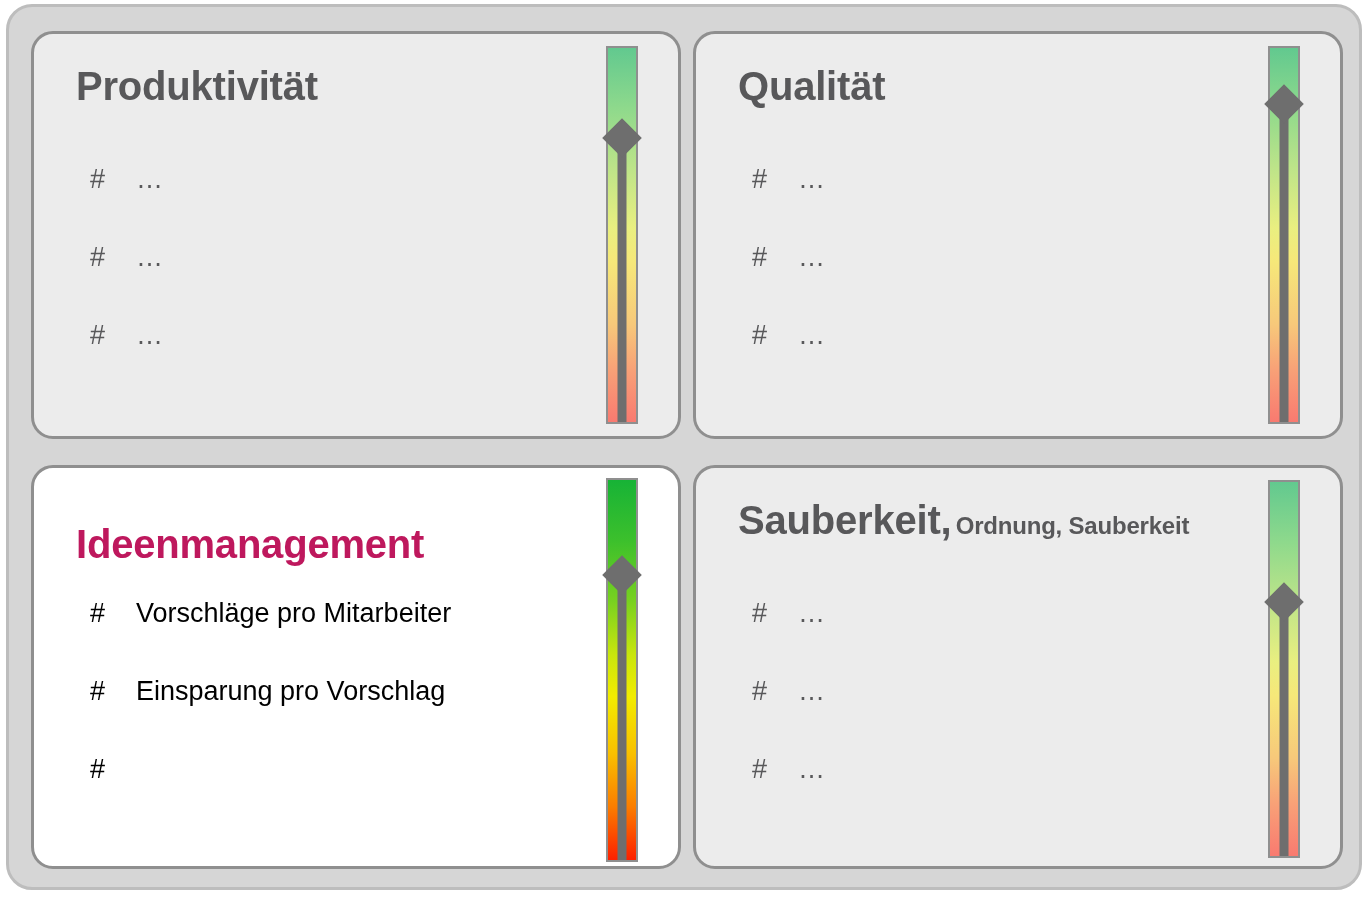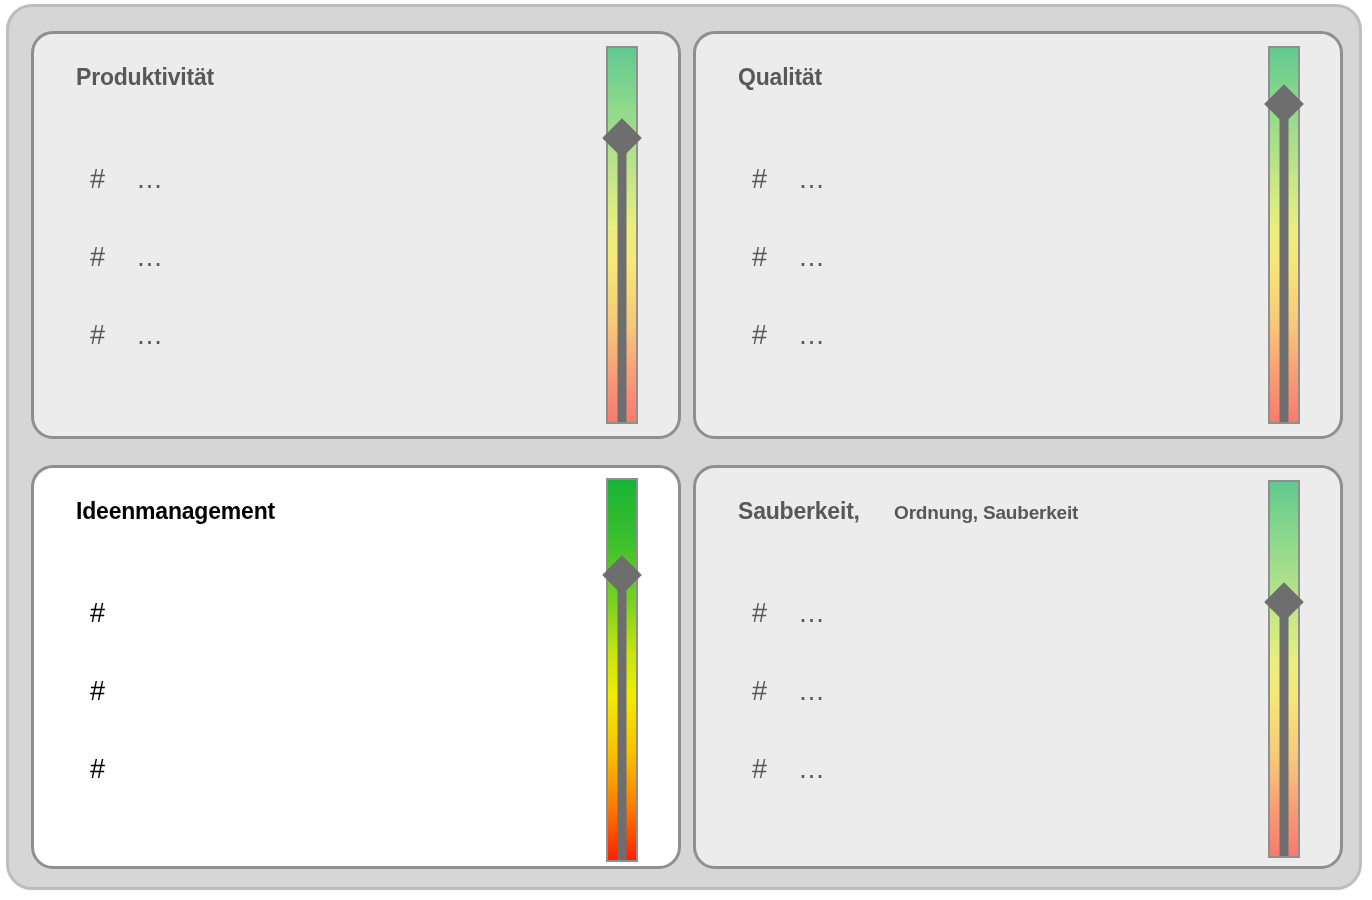--- a/index.html
+++ b/index.html
@@ -54,24 +54,24 @@
   
   .panel-title {
     position: absolute;
     left: 42px;
     top: 30px;
     white-space: nowrap;
     font-weight: bold;
     letter-spacing: -0.2px;
   }
   .muted .panel-title  { color: #58585a; }
-  .accent .panel-title { color: #000000; }
-
-  .title-main { font-size: 23px; }
-  .title-sub  { font-size: 19px; margin-left: 30px; }
+  .accent .panel-title { color: #be185d; margin-top: 24px; }
+
+  .title-main { font-size: 40px; }
+  .title-sub  { font-size: 24px; }
 
   
   .metric-list {
     position: absolute;
     left: 56px;
     top: 130px;
     width: 520px;
   }
   .metric-row {
     display: flex;
@@ -195,23 +195,25 @@
       </div>
     </div>
 
     <div class="panel accent">
       <div class="panel-title">
         <span class="title-main">Ideenmanagement</span><span class="title-sub"></span>
       </div>
       <div class="metric-list">
         <div class="metric-row">
           <span class="metric-hash">#</span>
-        </div>
-        <div class="metric-row">
-          <span class="metric-hash">#</span>
+          <span class="metric-label">Vorschläge pro Mitarbeiter</span>
+        </div>
+        <div class="metric-row">
+          <span class="metric-hash">#</span>
+          <span class="metric-label">Einsparung pro Vorschlag</span>
         </div>
         <div class="metric-row">
           <span class="metric-hash">#</span>
         </div>
       </div>
       <div class="gauge gauge-vivid tall">
         <div class="needle-stem" style="top: 95px; height: 285px;"></div>
         <div class="needle-diamond" style="top: 81px;"></div>
       </div>
     </div>

